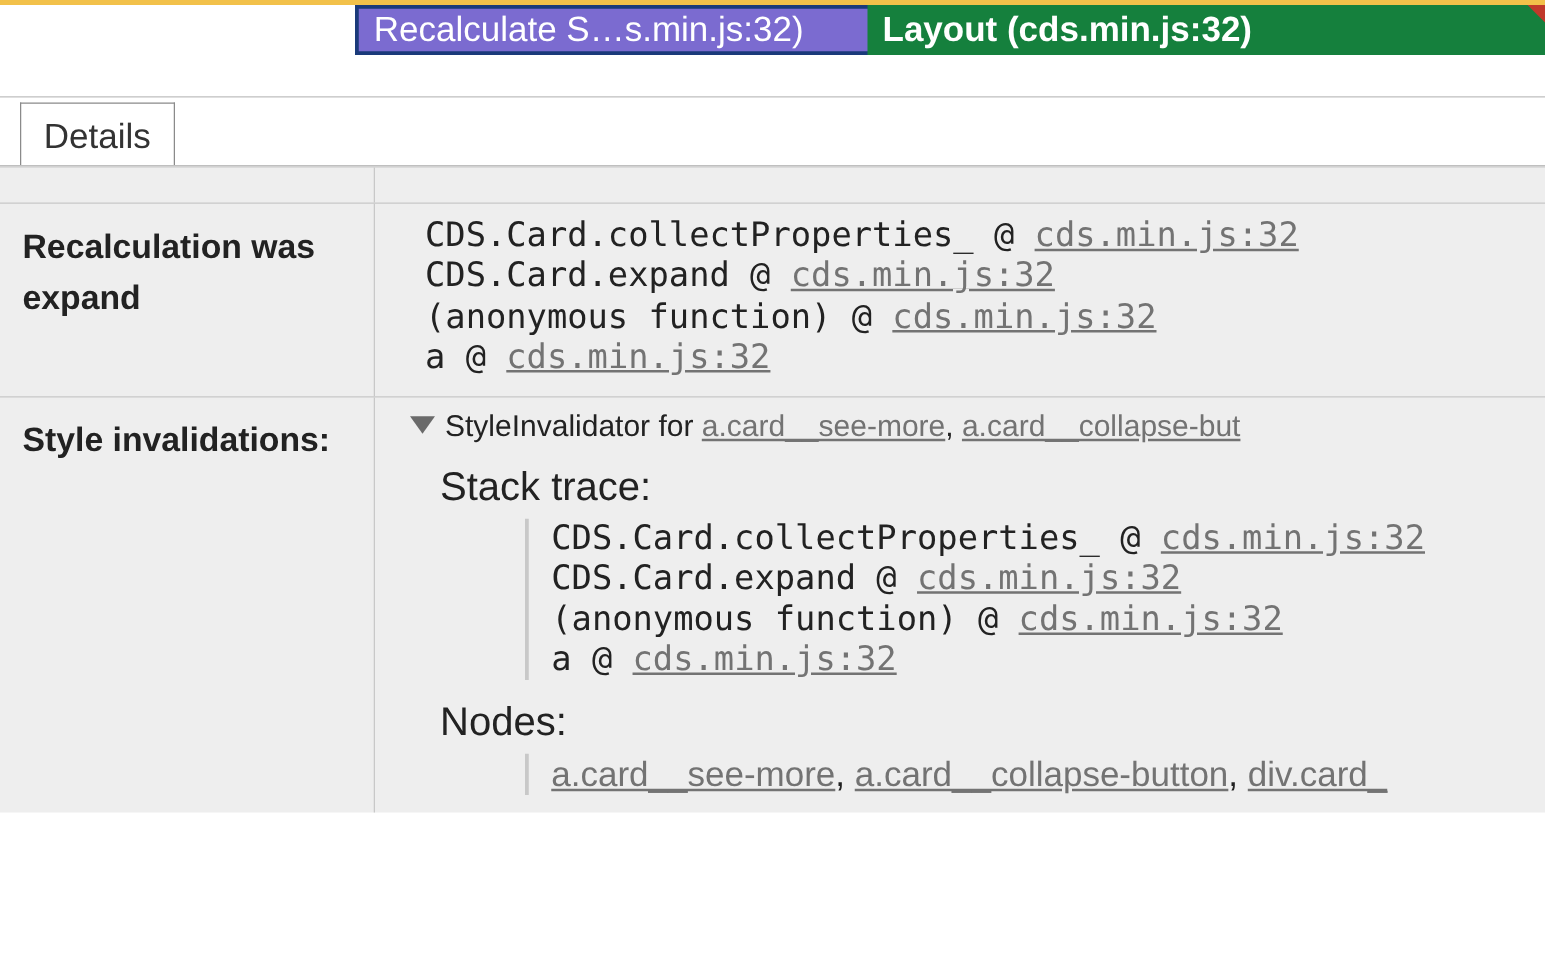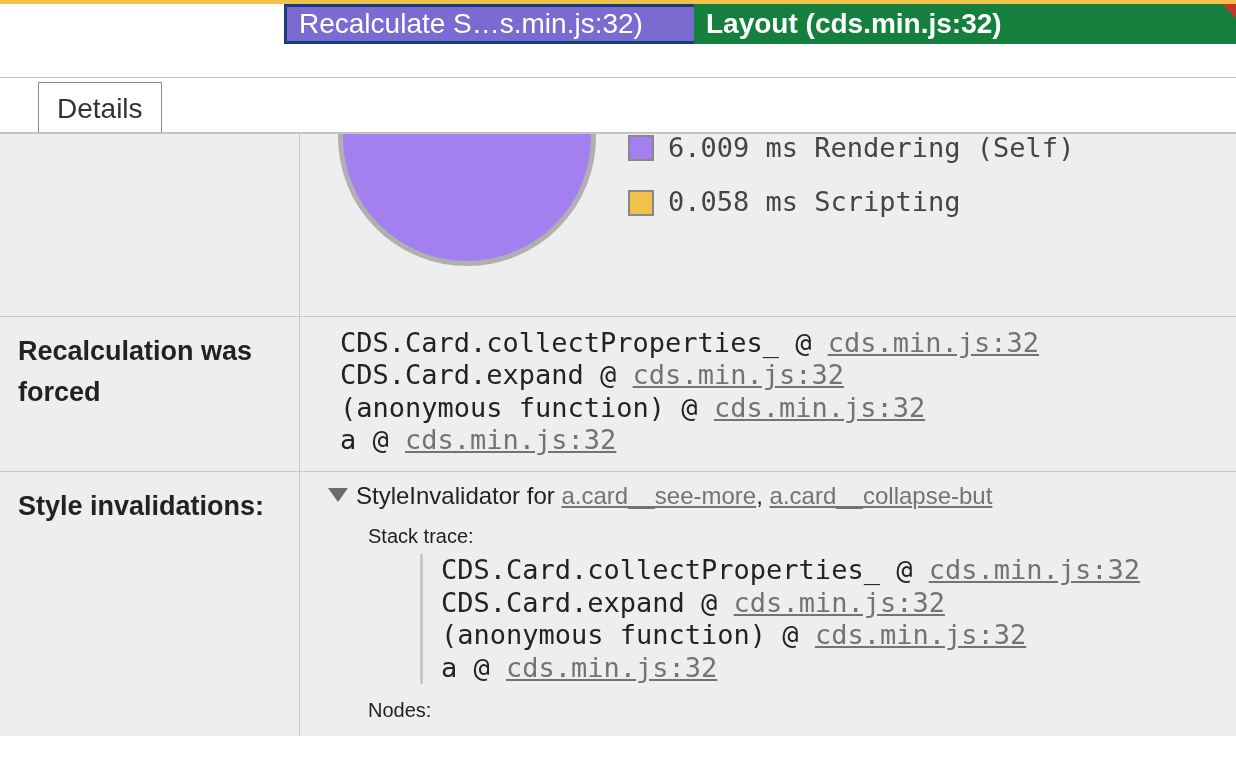--- a/index.html
+++ b/index.html
@@ -54,21 +54,20 @@
   }
 
   
   .tab-strip {
     display: flex;
     border-top: 1px solid #bfbfbf;
     border-bottom: 1px solid #bfbfbf;
     height: 56px;
     margin-top: 30px;
     background: #fff;
-    padding-left: 22px;
   }
   .tab {
     border: 1px solid #8a8a8a;
     border-bottom: none;
     padding: 10px 18px 6px 18px;
     margin-left: 16px;
     margin-top: 4px;
     background: #fff;
     font-size: 28px;
     color: #333;
@@ -151,23 +150,23 @@
     border-left: 10px solid transparent;
     border-right: 10px solid transparent;
     border-top: 14px solid #6a6a6a;
     margin-right: 8px;
     vertical-align: 2px;
   }
 
   .si-block { margin-left: 6px; }
   .si-header { font-family: "Lucida Grande", Arial, sans-serif; font-size: 24px; }
   .si-sub {
-    margin-left: 40px;
+    margin-left: 24px;
     font-family: "Lucida Grande", Arial, sans-serif;
-    font-size: 20px;
+    font-size: 32px;
     margin-top: 14px;
   }
   .si-stack {
     margin-left: 92px;
     border-left: 3px solid #c8c8c8;
     padding-left: 18px;
     margin-top: 6px;
     font-family: Menlo, Consolas, monospace;
     font-size: 27px;
     line-height: 1.2;
@@ -197,40 +196,24 @@
 <div class="tab-strip">
   <div class="tab">
     <span>Details</span>
   </div>
 </div>
 
 <div class="details">
 
   <div class="row pie-row">
     <div class="row-label"></div>
-    <div class="row-value">
-      <div class="pie-wrap">
-        <div class="pie"></div>
-
-      </div>
-      <div class="legend">
-        <div class="legend-item">
-          <span class="swatch purple"></span>
-          <span>6.009 ms Rendering (Self)</span>
-        </div>
-        <div class="legend-item">
-          <span class="swatch yellow"></span>
-          <span>0.058 ms Scripting</span>
-        </div>
-      </div>
-    </div>
   </div>
 
   <div class="row">
-    <div class="row-label">Recalculation was forced</div>
+    <div class="row-label">Recalculation was expand</div>
     <div class="row-value mono">
       <div><span>CDS.Card.collectProperties_ @ </span><span class="link">cds.min.js:32</span></div>
       <div><span>CDS.Card.expand @ </span><span class="link">cds.min.js:32</span></div>
       <div><span>(anonymous function) @ </span><span class="link">cds.min.js:32</span></div>
       <div><span>a @ </span><span class="link">cds.min.js:32</span></div>
     </div>
   </div>
 
   <div class="row" style="border-bottom:none">
     <div class="row-label">Style invalidations:</div>
@@ -240,17 +223,20 @@
           <span class="disclosure"></span><span>StyleInvalidator for </span><span class="link">a.card__see-more</span><span>, </span><span class="link">a.card__collapse-but</span>
         </div>
         <div class="si-sub">Stack trace:</div>
         <div class="si-stack">
           <div><span>CDS.Card.collectProperties_ @ </span><span class="link">cds.min.js:32</span></div>
           <div><span>CDS.Card.expand @ </span><span class="link">cds.min.js:32</span></div>
           <div><span>(anonymous function) @ </span><span class="link">cds.min.js:32</span></div>
           <div><span>a @ </span><span class="link">cds.min.js:32</span></div>
         </div>
         <div class="si-sub">Nodes:</div>
+        <div class="si-nodes-list">
+          <span class="link">a.card__see-more</span><span>, </span><span class="link">a.card__collapse-button</span><span>, </span><span class="link">div.card_</span>
+        </div>
       </div>
     </div>
   </div>
 
 </div>
 
 </body></html>

